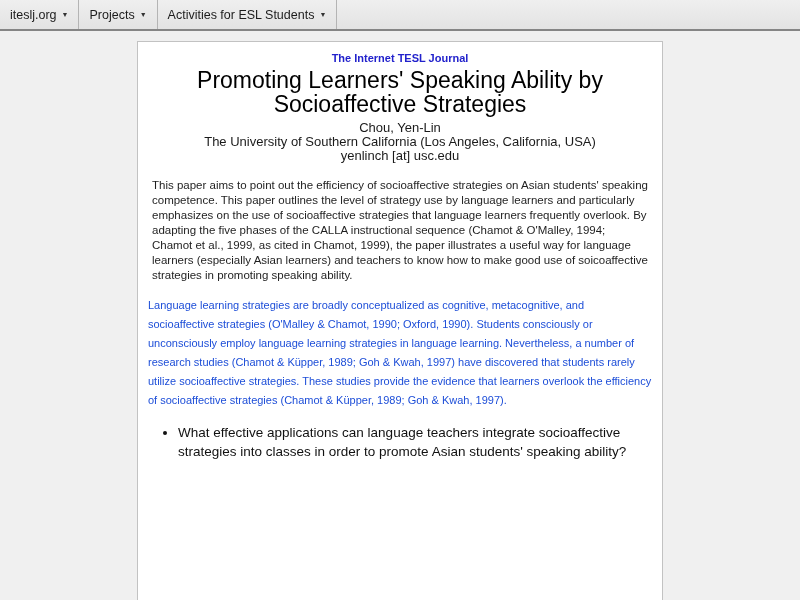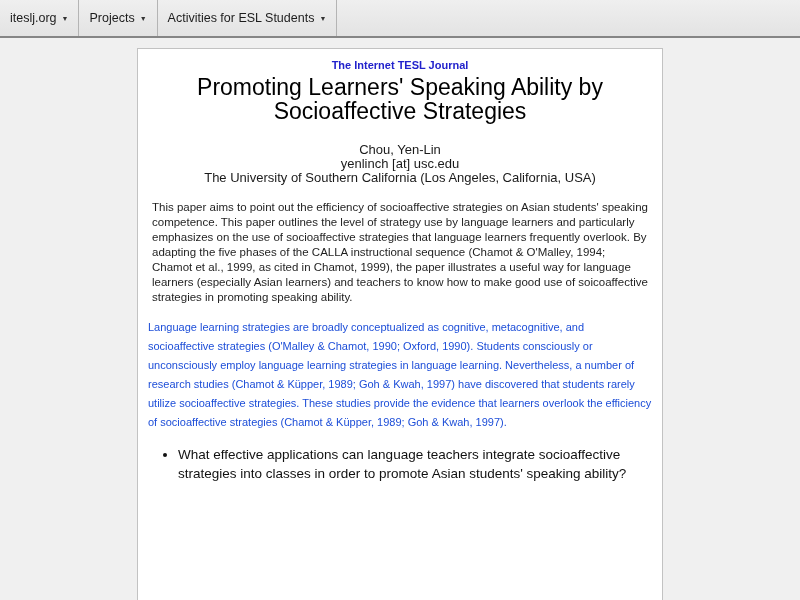--- a/index.html
+++ b/index.html
@@ -6,21 +6,21 @@
   html, body {
     width: 800px; height: 600px;
     overflow: hidden;
     background: #f0f0f0;
     font-family: "Liberation Sans", sans-serif;
     color: #1a1a1a;
   }
 
   
   .navbar {
-    width: 800px; height: 38px;
+    width: 800px; height: 31px;
     background: linear-gradient(#efefef, #e3e3e3);
     border-bottom: 2px solid #858585;
     display: flex;
     align-items: stretch;
   }
   .nav-item {
     display: flex;
     align-items: center;
     padding: 0 10px;
     font-size: 12.5px;
@@ -56,21 +56,21 @@
     text-decoration: none;
   }
   .doc-title {
     font-size: 23px;
     font-weight: 400;
     line-height: 24px;
     color: #000000;
     margin: 2px 0 0;
   }
   .author-block {
-    margin-top: 20px;
+    margin-top: 5px;
     font-size: 13px;
     line-height: 14px;
   }
 
   .abstract {
     margin: 15px 4px 0;
     font-size: 11.5px;
     line-height: 15px;
     color: #1e1e1e;
   }
@@ -119,22 +119,22 @@
   </div>
 </div>
 
 <div class="sheet">
 
   <div class="doc-header">
     <a href="#" class="journal-link">The Internet TESL Journal</a>
     <h1 class="doc-title">Promoting Learners' Speaking Ability by Socioaffective Strategies</h1>
     <div class="author-block">
       <div>Chou, Yen-Lin</div>
+      <div>The University of Southern California (Los Angeles, California, USA)</div>
       <div>yenlinch [at] usc.edu</div>
-      <div>The University of Southern California (Los Angeles, California, USA)</div>
     </div>
   </div>
 
   <div class="abstract">This paper aims to point out the efficiency of socioaffective strategies on Asian students' speaking competence. This paper outlines the level of strategy use by language learners and particularly emphasizes on the use of socioaffective strategies that language learners frequently overlook. By adapting the five phases of the CALLA instructional sequence (Chamot &amp; O'Malley, 1994; Chamot et al., 1999, as cited in Chamot, 1999), the paper illustrates a useful way for language learners (especially Asian learners) and teachers to know how to make good use of soicoaffective strategies in promoting speaking ability.</div>
 
 
   <p class="body-para">Language learning strategies are broadly conceptualized as cognitive, metacognitive, and socioaffective strategies (O'Malley &amp; Chamot, 1990; Oxford, 1990). Students consciously or unconsciously employ language learning strategies in language learning. Nevertheless, a number of research studies (Chamot &amp; Küpper, 1989; Goh &amp; Kwah, 1997) have discovered that students rarely utilize socioaffective strategies. These studies provide the evidence that learners overlook the efficiency of socioaffective strategies (Chamot &amp; Küpper, 1989; Goh &amp; Kwah, 1997).</p>
 
 
   <ul class="issue-list">

